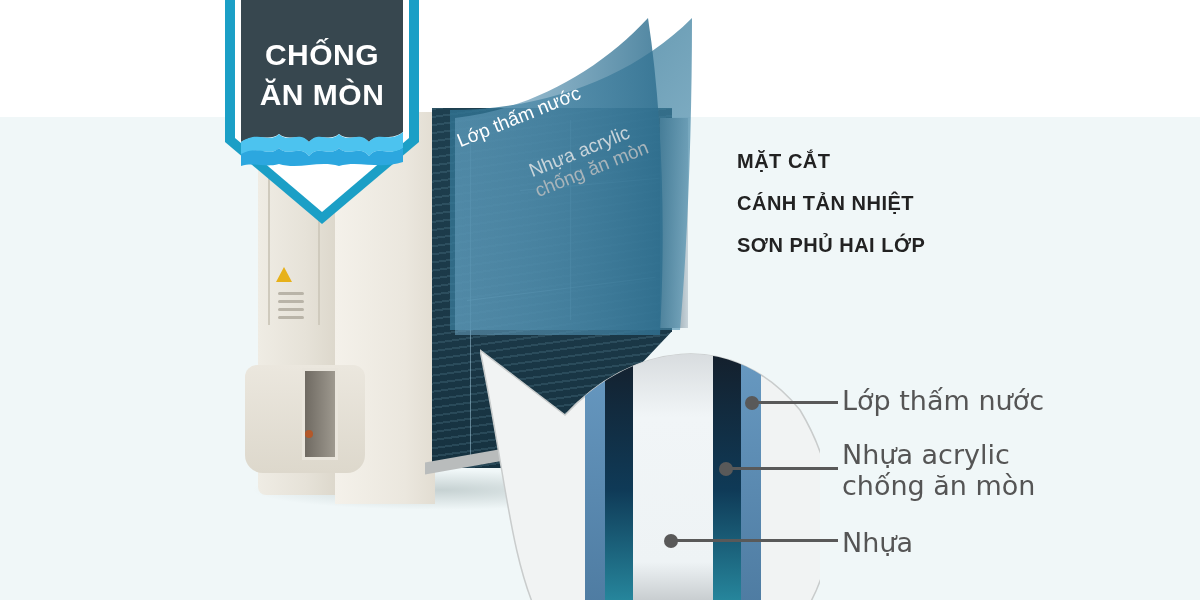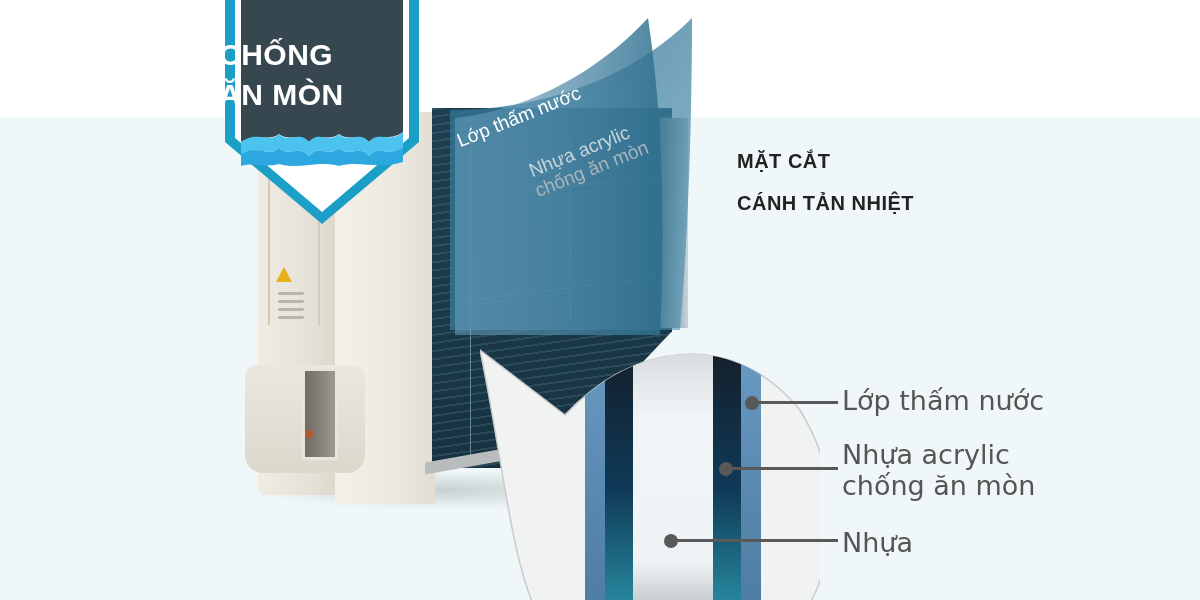--- a/index.html
+++ b/index.html
@@ -33,21 +33,21 @@
   .coil-line-v { position:absolute; width:1px; background:rgba(170,210,230,.5); }
   .coil-line-h { position:absolute; height:1px; background:rgba(170,210,230,.5); transform-origin:left; }
   .coil-frame { position:absolute; left:660px; top:118px; width:28px; height:210px; background:linear-gradient(90deg,#5a7482,#c9d4da); }
   .base-rail { position:absolute; left:425px; top:452px; width:120px; height:12px; background:#b9bcbc; transform:skewY(-10deg); }
 
   
   .film { position:absolute; }
 
   
   .badge { position:absolute; left:219px; top:-8px; width:206px; height:240px; }
-  .badge-text { position:absolute; left:219px; width:206px; color:#ffffff;
+  .badge-text { position:absolute; left:219px; width:206px; text-align:center; color:#ffffff;
     font-family:"Liberation Sans", sans-serif; font-weight:bold; font-size:30px; letter-spacing:0.5px; }
 
   
   .film-label { position:absolute; font-family:"Liberation Sans", sans-serif; white-space:nowrap; transform-origin:left bottom; }
 
   
   .heading { position:absolute; left:737px; top:140px; color:#222222;
     font-family:"Liberation Sans", sans-serif; font-weight:bold; font-size:20px; line-height:42px; letter-spacing:0.5px; }
 
   
@@ -115,20 +115,21 @@
   <path d="M 22 0 L 184 0 L 184 140 C 170 150 160 140 150 150 C 140 140 130 150 120 142 C 110 150 100 140 90 150 C 80 140 70 150 60 142 C 50 150 40 140 22 150 Z" fill="#37474f"></path>
   <path d="M 22 150 C 40 138 50 152 60 142 C 70 152 80 138 90 150 C 100 138 110 152 120 142 C 130 152 140 138 150 150 C 160 138 170 152 184 140 L 184 156 C 170 166 160 152 150 164 C 140 152 130 166 120 156 C 110 166 100 152 90 164 C 80 152 70 166 60 156 C 50 166 40 152 22 164 Z" fill="#4cc3ef"></path>
   <path d="M 22 162 C 40 152 50 166 60 156 C 70 166 80 152 90 164 C 100 152 110 166 120 156 C 130 166 140 152 150 164 C 160 152 170 166 184 156 L 184 170 C 160 178 140 168 120 174 C 100 168 80 178 60 172 C 45 176 35 170 22 174 Z" fill="#2ca7df"></path>
 </svg>
 <div class="badge-text" style="top:38px;">CHỐNG</div>
 <div class="badge-text" style="top:78px;">ĂN MÒN</div>
 
 <div class="heading">
   <div>MẶT CẮT</div>
   <div>CÁNH TẢN NHIỆT</div>
+  <div>SƠN PHỦ HAI LỚP</div>
 </div>
 
 <svg class="zoom-callout" viewBox="0 0 340 290">
   <defs>
     <clipPath id="circ">
       <path d="M 0 20 L 85 85 C 150 15 250 -5 320 80 C 380 180 340 260 320 290 L 60 290 C 30 230 25 140 0 20 Z"></path>
     </clipPath>
     <linearGradient id="mid" x1="0" y1="0" x2="0" y2="1">
       <stop offset="0" stop-color="#151b25"></stop>
       <stop offset="0.55" stop-color="#0f3a57"></stop>

